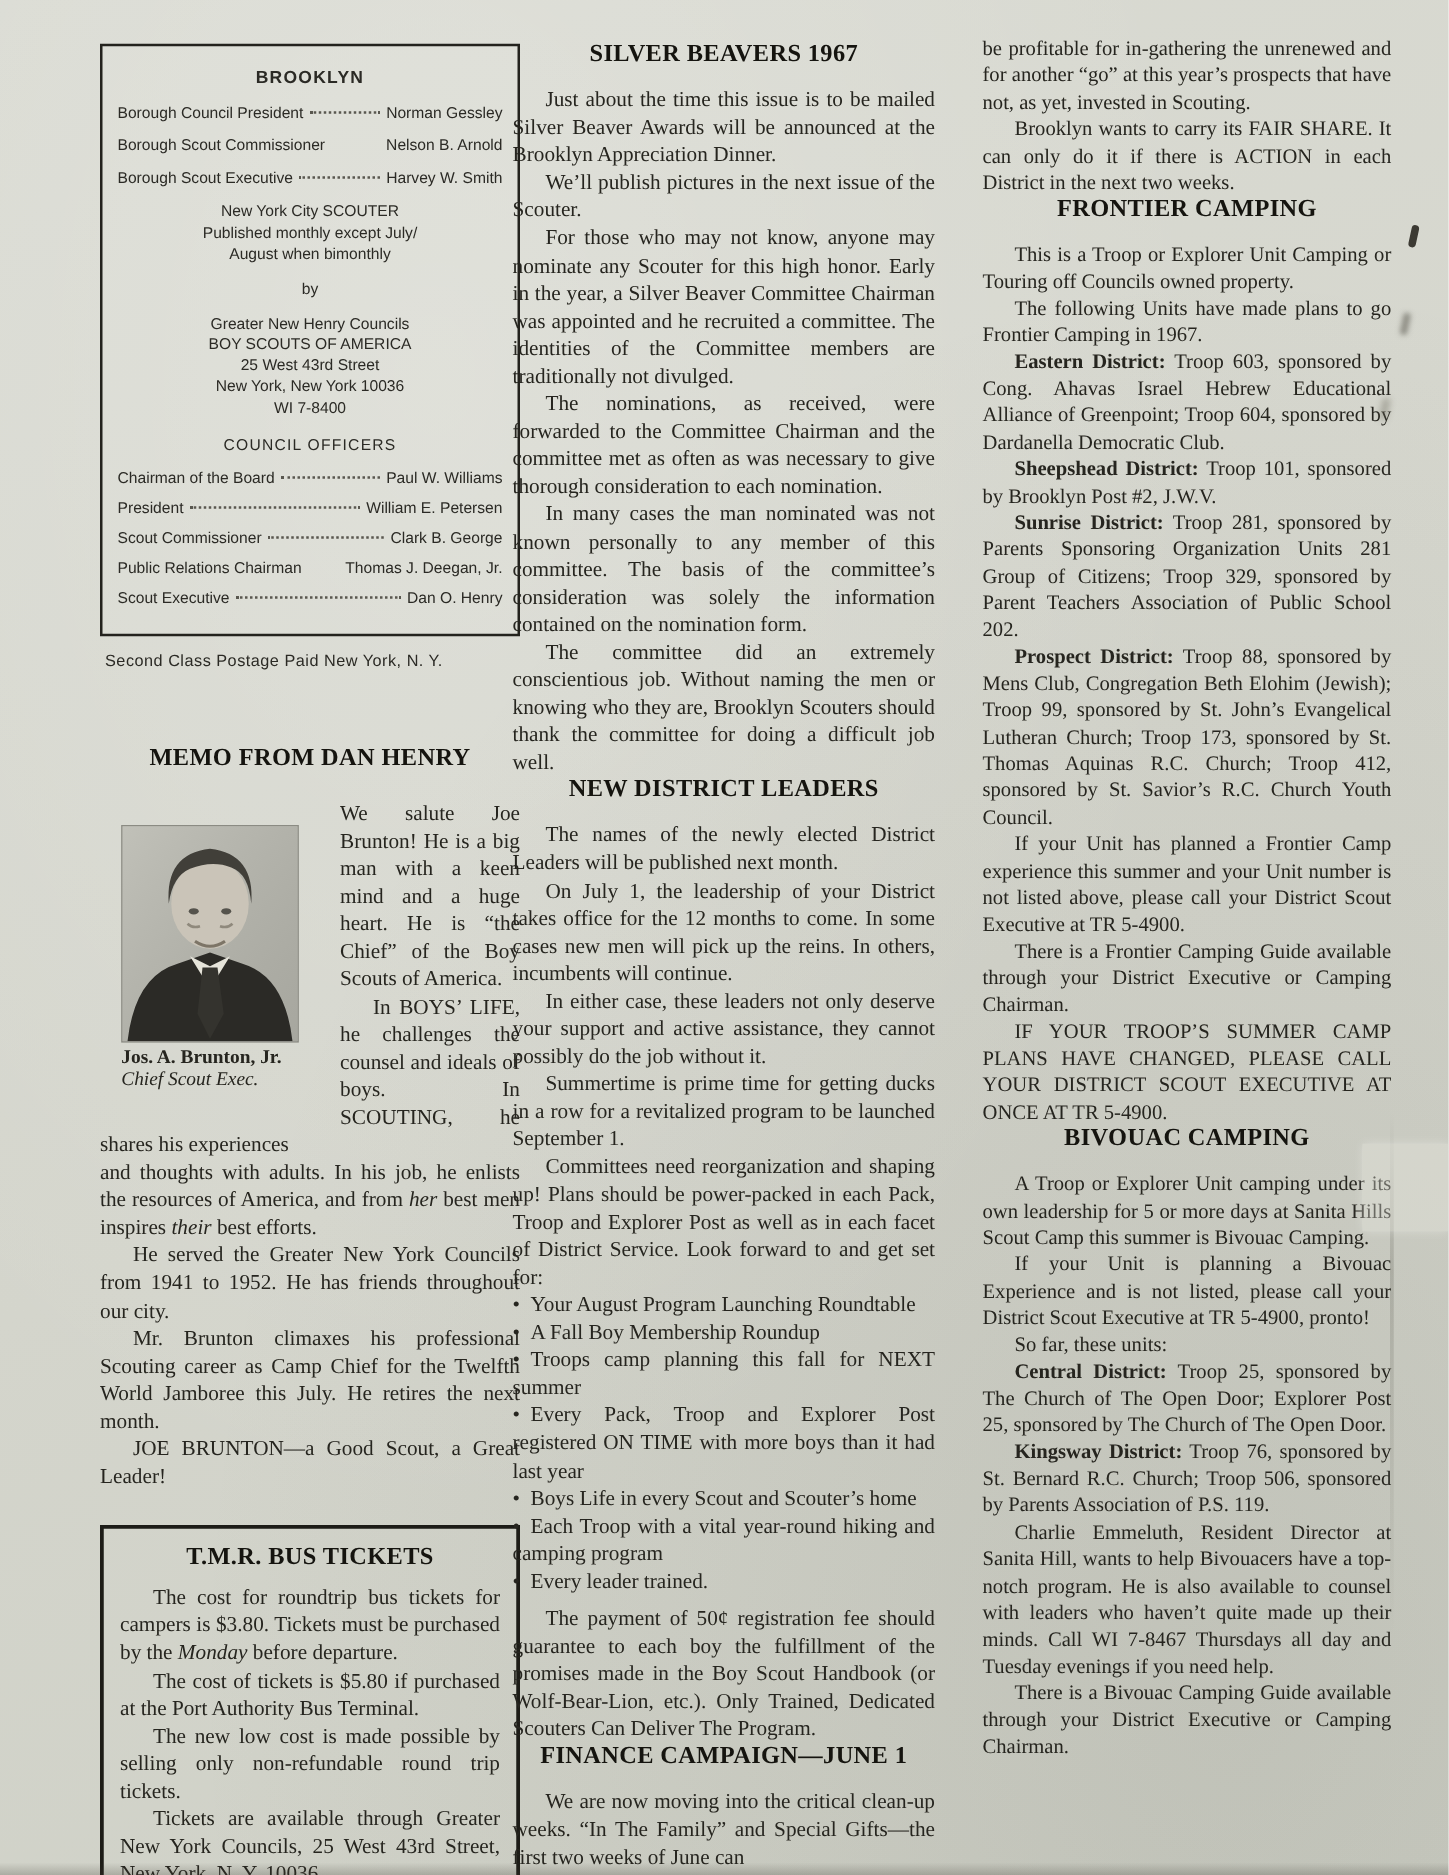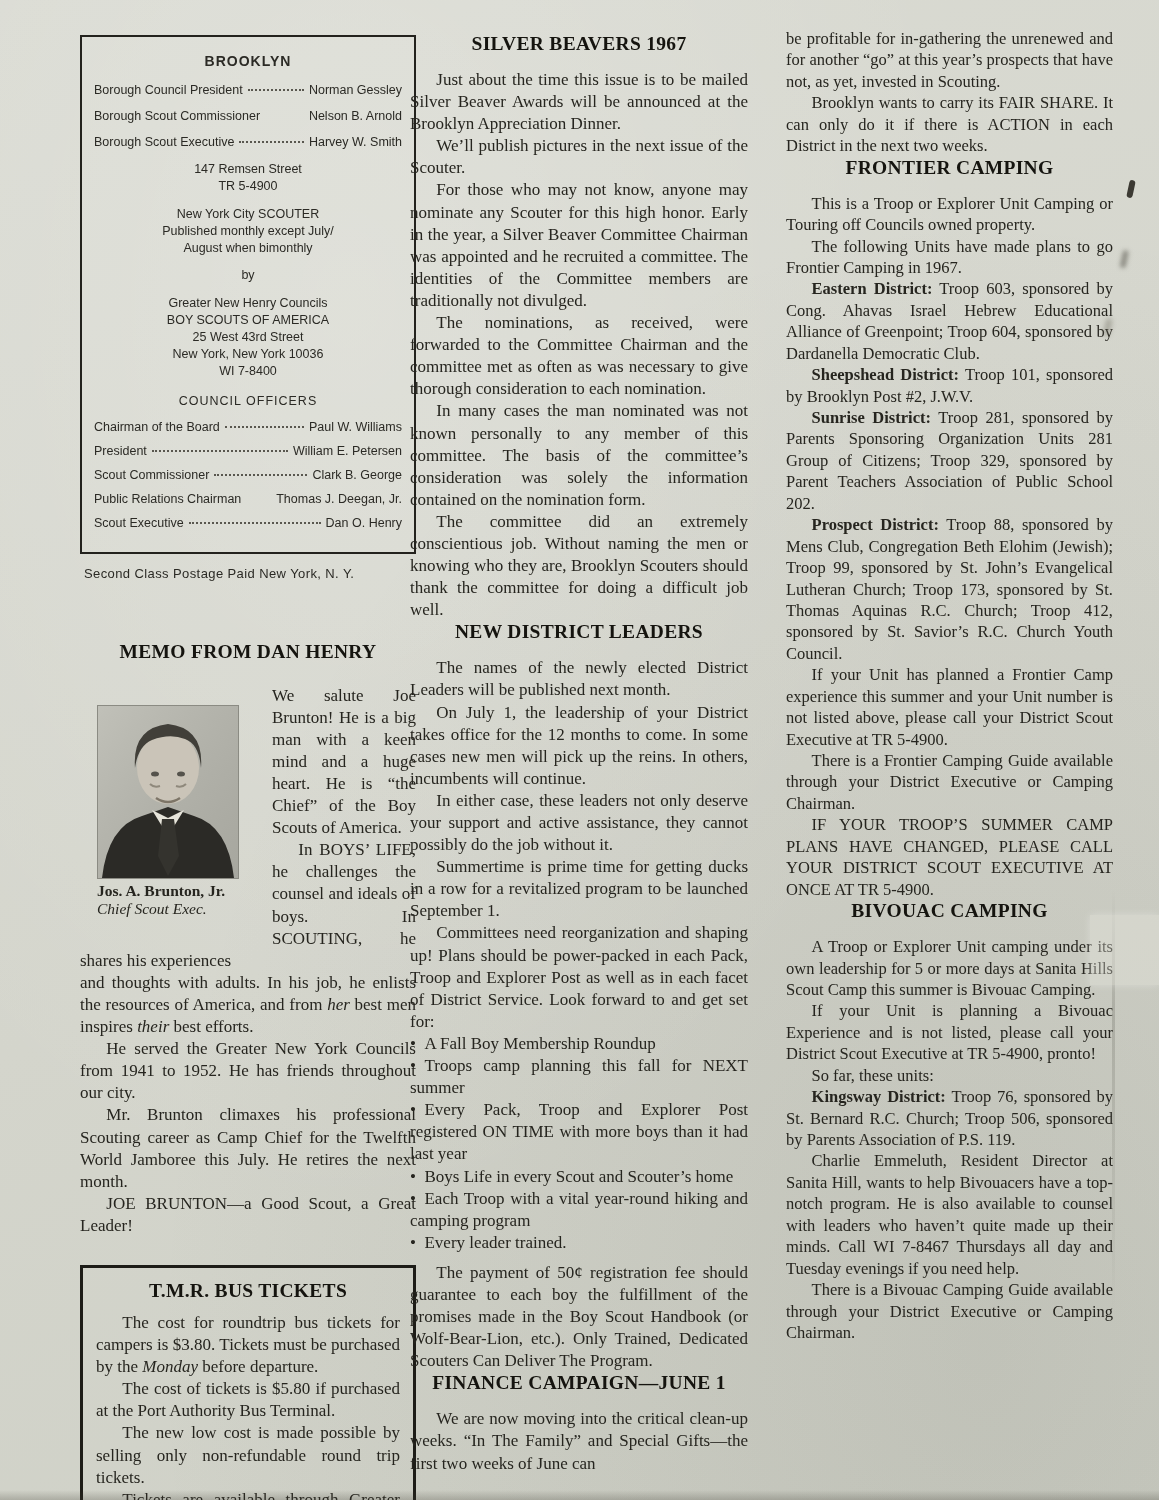--- a/index.html
+++ b/index.html
@@ -108,24 +108,20 @@
         <span>Borough Scout Commissioner</span>
         <span class="mh-dots"></span>
         <span>Nelson B. Arnold</span>
       </div>
       <div class="mh-row">
         <span>Borough Scout Executive</span>
         <span class="mh-dots"></span>
         <span>Harvey W. Smith</span>
       </div>
 
-      <div class="mh-center">
-        <div>147 Remsen Street</div>
-        <div>TR 5-4900</div>
-      </div>
 
       <div class="mh-center">
         <div>New York City SCOUTER</div>
         <div>Published monthly except July/</div>
         <div>August when bimonthly</div>
       </div>
 
       <div class="mh-center">by</div>
 
       <div class="mh-center">
@@ -229,20 +225,21 @@
     </section>
 
     <section>
       <h2 class="head gap-md">NEW DISTRICT LEADERS</h2>
       <p class="p">The names of the newly elected District Leaders will be published next month.</p>
       <p class="p">On July 1, the leadership of your District takes office for the 12 months to come. In some cases new men will pick up the reins. In others, incumbents will continue.</p>
       <p class="p">In either case, these leaders not only deserve your support and active assistance, they cannot possibly do the job without it.</p>
       <p class="p">Summertime is prime time for getting ducks in a row for a revitalized program to be launched September 1.</p>
       <p class="p">Committees need reorganization and shaping up! Plans should be power-packed in each Pack, Troop and Explorer Post as well as in each facet of District Service. Look forward to and get set for:</p>
       <ul class="blist">
+        <li>Your August Program Launching Roundtable</li>
         <li>A Fall Boy Membership Roundup</li>
         <li>Troops camp planning this fall for NEXT summer</li>
         <li>Every Pack, Troop and Explorer Post registered ON TIME with more boys than it had last year</li>
         <li>Boys Life in every Scout and Scouter’s home</li>
         <li>Each Troop with a vital year-round hiking and camping program</li>
         <li>Every leader trained.</li>
       </ul>
       <p class="p closing">The payment of 50¢ registration fee should guarantee to each boy the fulfillment of the promises made in the Boy Scout Handbook (or Wolf-Bear-Lion, etc.). Only Trained, Dedicated Scouters Can Deliver The Program.</p>
     </section>
 
@@ -269,20 +266,21 @@
       <p class="p">If your Unit has planned a Frontier Camp experience this summer and your Unit number is not listed above, please call your District Scout Executive at TR 5-4900.</p>
       <p class="p">There is a Frontier Camping Guide available through your District Executive or Camping Chairman.</p>
       <p class="p">IF YOUR TROOP’S SUMMER CAMP PLANS HAVE CHANGED, PLEASE CALL YOUR DISTRICT SCOUT EXECUTIVE AT ONCE AT TR 5-4900.</p>
     </section>
 
     <section>
       <h2 class="head gap-md">BIVOUAC CAMPING</h2>
       <p class="p">A Troop or Explorer Unit camping under its own leadership for 5 or more days at Sanita Hills Scout Camp this summer is Bivouac Camping.</p>
       <p class="p">If your Unit is planning a Bivouac Experience and is not listed, please call your District Scout Executive at TR 5-4900, pronto!</p>
       <p class="p">So far, these units:</p>
+      <p class="p"><span class="lead-b">Central District:</span><span> Troop 25, sponsored by The Church of The Open Door; Explorer Post 25, sponsored by The Church of The Open Door.</span></p>
       <p class="p"><span class="lead-b">Kingsway District:</span><span> Troop 76, sponsored by St. Bernard R.C. Church; Troop 506, sponsored by Parents Association of P.S. 119.</span></p>
       <p class="p">Charlie Emmeluth, Resident Director at Sanita Hill, wants to help Bivouacers have a top-notch program. He is also available to counsel with leaders who haven’t quite made up their minds. Call WI 7-8467 Thursdays all day and Tuesday evenings if you need help.</p>
       <p class="p">There is a Bivouac Camping Guide available through your District Executive or Camping Chairman.</p>
     </section>
   </div>
 
   <div class="staple-mark"></div>
   <div class="crease"></div>
   <div class="tape"></div>
   <div class="bottom-shadow"></div>

